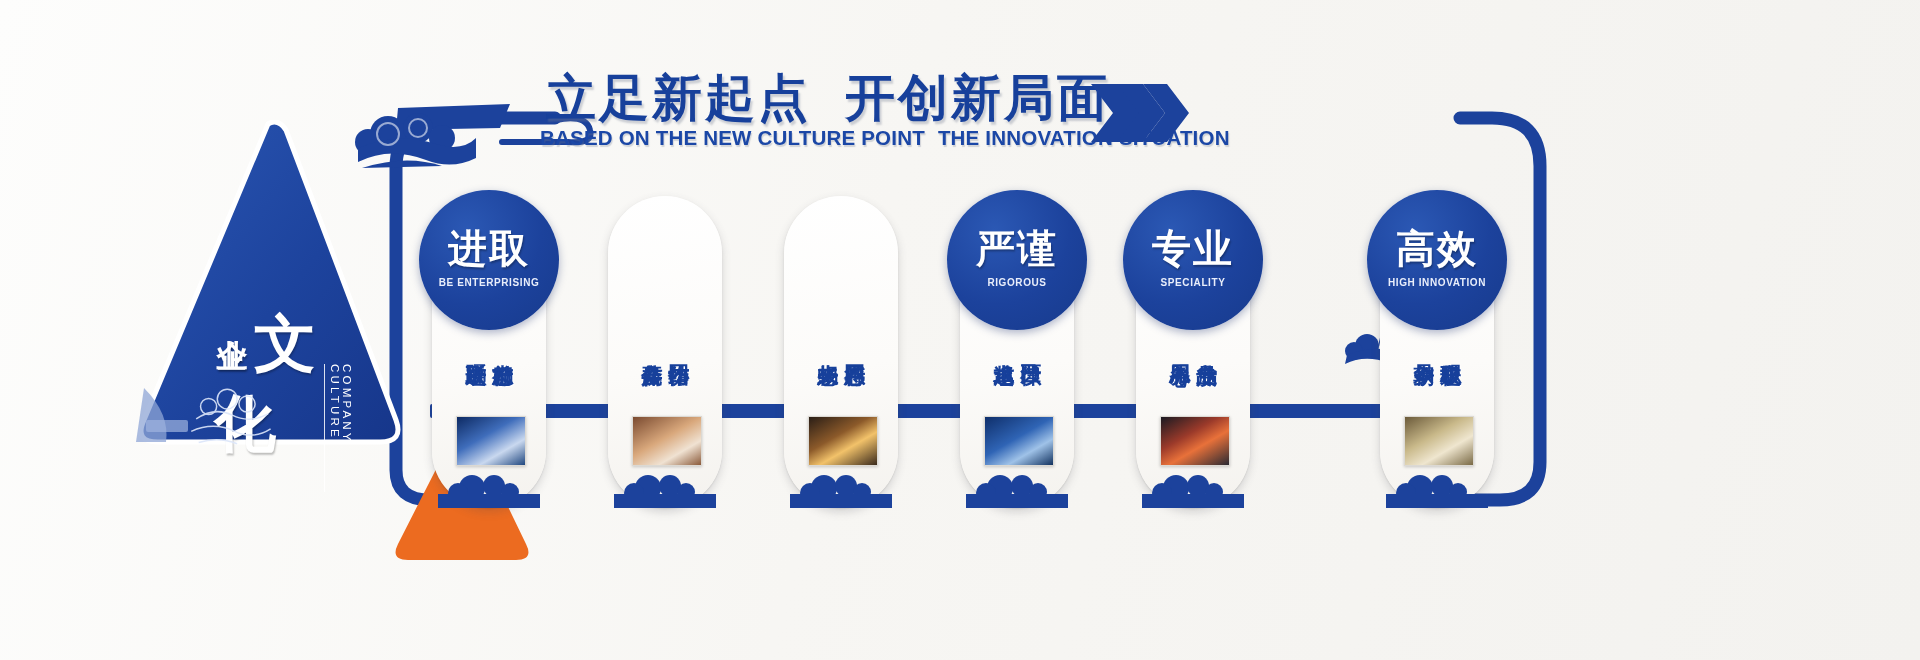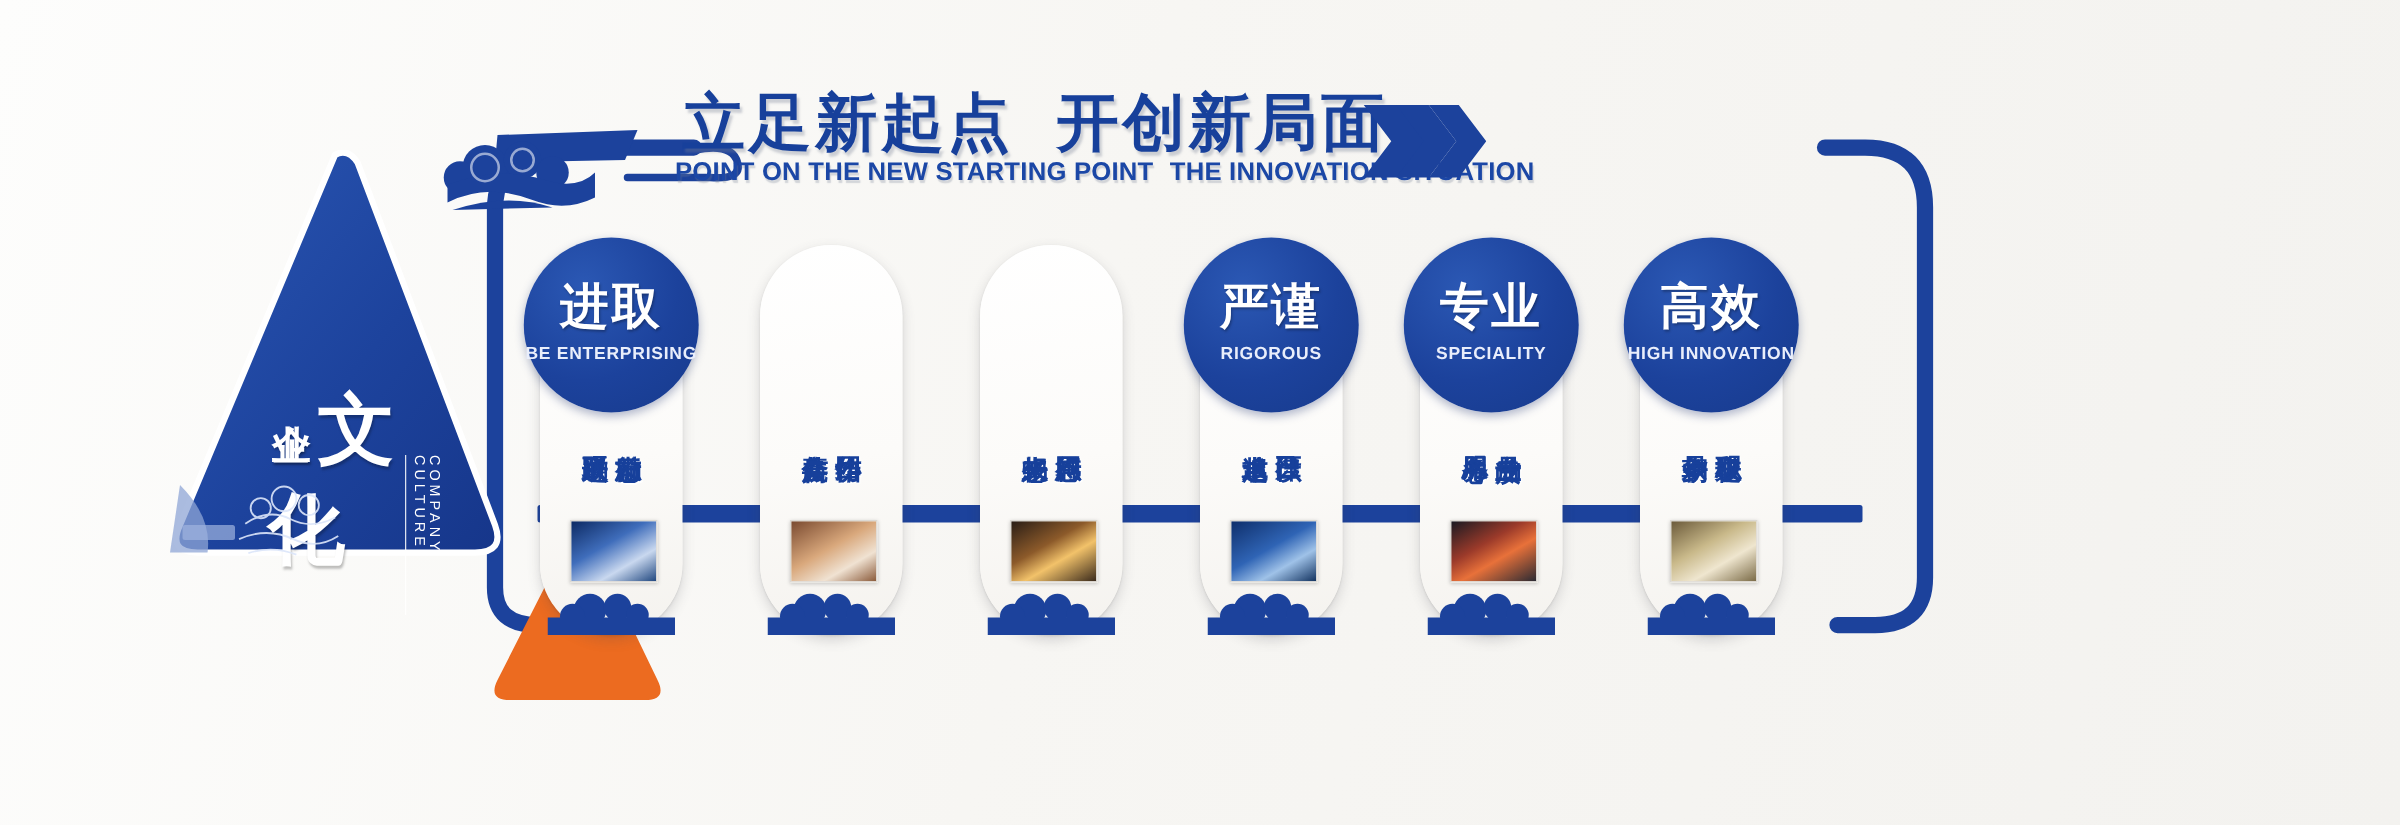--- a/index.html
+++ b/index.html
@@ -77,21 +77,21 @@
     box-shadow:0 3px 8px rgba(30,50,110,.35);
     display:flex;flex-direction:column;align-items:center;justify-content:center;
   }
   .pill-cn{
     color:#fff;font-size:39px;font-weight:bold;letter-spacing:2px;
     font-family:"DejaVu Sans","Liberation Sans",sans-serif;
     text-shadow:1px 2px 2px rgba(0,0,0,.28);line-height:1;
     margin-top:-4px;
   }
   .pill-en{
-    color:#e9eefb;font-size:14px;font-weight:bold;letter-spacing:.6px;
+    color:#e9eefb;font-size:10px;font-weight:bold;letter-spacing:.6px;
     margin-top:9px;white-space:nowrap;
   }
   .pill-verticals{
     position:absolute;left:0;top:152px;width:114px;height:118px;
     display:flex;flex-direction:row-reverse;justify-content:center;gap:4px;
   }
   .vline{
     writing-mode:vertical-rl;text-orientation:upright;
     color:#17409b;font-size:21px;font-weight:bold;line-height:1.08;
     font-family:"DejaVu Sans","Liberation Sans",sans-serif;
@@ -170,21 +170,21 @@
 
     <svg class="orange-tri" width="144" height="150" viewBox="0 0 144 150">
       <path d="M 68 6 Q 74 0 80 8 L 136 124 Q 144 140 126 140 L 18 140 Q 0 140 8 124 Z" fill="#ec6b20"></path>
     </svg>
   </div>
 
   <div class="title-cn">
     <span>立足新起点</span><span class="gap"></span><span>开创新局面</span>
   </div>
   <div class="title-en">
-    <span>POINT ON THE NEW STARTING POINT</span><span class="sp"></span><span>THE INNOVATION SITUATION</span>
+    <span>BASED ON THE NEW CULTURE POINT</span><span class="sp"></span><span>THE INNOVATION SITUATION</span>
   </div>
 
   <svg class="chevrons" width="100" height="62" viewBox="0 0 100 62">
     <g fill="#1c429c">
       <path d="M 2 2 L 30 2 L 52 31 L 30 60 L 2 60 L 24 31 Z"></path>
       <path d="M 28 2 L 54 2 L 76 31 L 54 60 L 28 60 L 50 31 Z"></path>
       <path d="M 54 2 L 78 2 L 100 31 L 78 60 L 54 60 L 76 31 Z"></path>
     </g>
   </svg>
 
@@ -305,21 +305,21 @@
       <g fill="#1c429c">
           <circle cx="34" cy="16" r="13"></circle>
           <circle cx="56" cy="14" r="11"></circle>
           <circle cx="72" cy="20" r="9"></circle>
           <circle cx="20" cy="21" r="10"></circle>
           <rect x="0" y="22" width="102" height="14"></rect>
         </g>
     </svg>
   </div>
 
-  <div class="pill" style="left:1312px">
+  <div class="pill" style="left:1380px">
     <div class="pill-circle">
       <div class="pill-cn">高效</div>
       <div class="pill-en">HIGH INNOVATION</div>
     </div>
     <div class="pill-verticals">
       <div class="vline">积极进取</div>
       <div class="vline">只争朝夕</div>
     </div>
     <div class="pill-photo" style="background:linear-gradient(150deg,#6b5a3a 0%,#c9b98a 40%,#efe6cf 66%,#7a6a46 100%);"></div>
     <svg class="pill-cloudfoot" width="102" height="36" viewBox="0 0 102 36">

